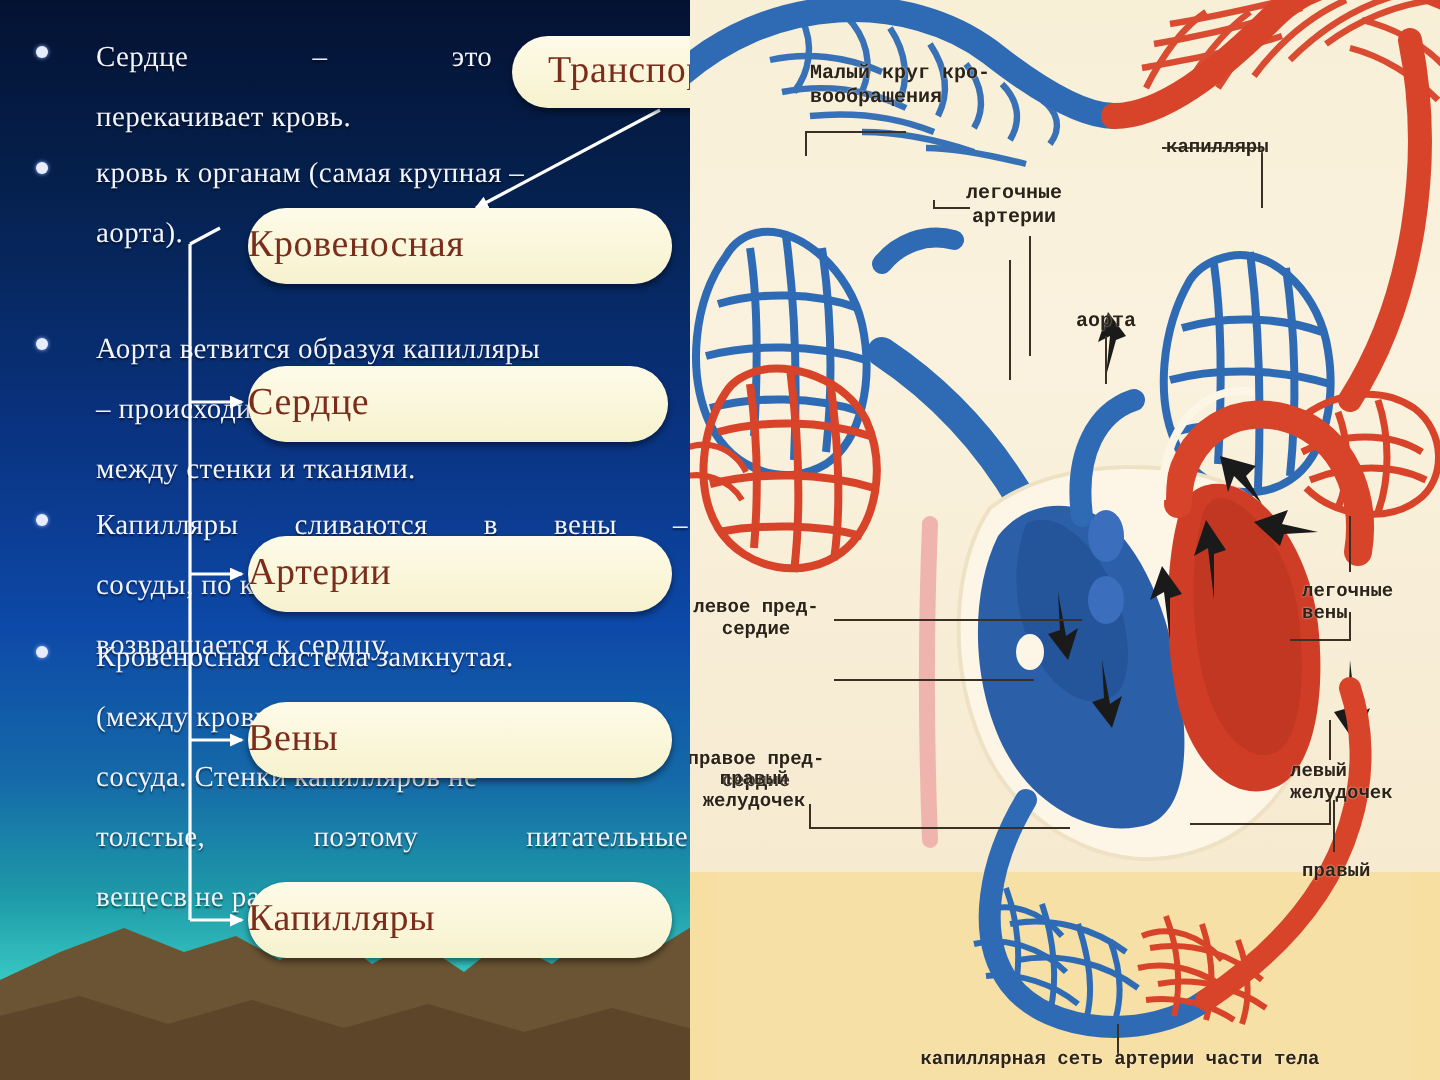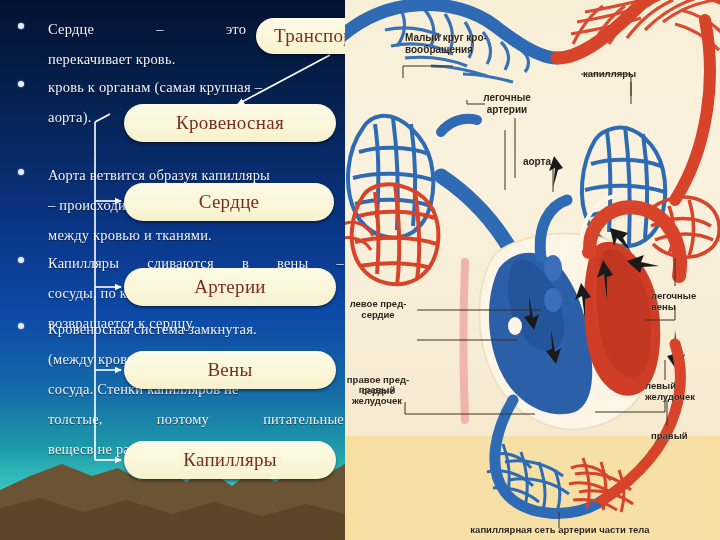--- a/index.html
+++ b/index.html
@@ -51,21 +51,21 @@
 
   
   .connectors{position:absolute;left:0;top:0;width:350px;height:540px;}
 
   
   .pill{
     position:absolute;
     background:linear-gradient(to bottom,#fdfbe8 0%,#fbf7dc 48%,#f6f1cd 100%);
     border-radius:999px;
     box-shadow:0 2px 3px rgba(0,0,0,.45);
-    display:flex;align-items:center;justify-content:center;
+    display:flex;align-items:center;
     color:#7b2d1b;
     font-family:"Liberation Serif", serif;
     font-size:19px;
     letter-spacing:.3px;
     white-space:nowrap;
     overflow:hidden;
   }
 
   
   .figure{
@@ -82,21 +82,21 @@
     background:#f6dfa1;
   }
   .fig-lower2{
     position:absolute;left:12px;top:436px;width:350px;height:104px;
     background:#f6e0a6;
   }
   .fig-svg{position:absolute;left:0;top:0;width:375px;height:540px;}
   .fig-label{
     position:absolute;
     color:#2d2317;
-    font-family:Liberation Sans, sans-serif;
+    font-family:Liberation Mono, monospace;
     font-size:9.5px;
     line-height:11px;
     font-weight:700;
     white-space:pre-line;
     text-shadow:0 0 1px rgba(255,255,255,.8);
   }
   .fig-label.ta-r{text-align:center;}
   .fig-label.ta-c{text-align:center;}
   .fig-label.big{font-size:10px;line-height:12px;}
 </style>
@@ -132,21 +132,21 @@
         <span class="ln">кровь к органам (самая крупная –</span>
         <span class="ln">аорта).</span>
       </span>
     </div>
 
     <div class="bullet-row" style="top:160px;">
       <span class="dot"></span>
       <span class="txt">
         <span class="ln">Аорта ветвится образуя капилляры</span>
         <span class="ln">–  происходит  газообмен</span>
-        <span class="ln">между кровью и тканями.</span>
+        <span class="ln">между стенки и тканями.</span>
       </span>
     </div>
 
     <div class="bullet-row" style="top:248px;">
       <span class="dot"></span>
       <span class="txt">
         <span class="ln j">Капилляры  сливаются  в  вены  –</span>
         <span class="ln">сосуды,  по  которым  кровь</span>
         <span class="ln">возвращается к сердцу.</span>
       </span>
@@ -407,21 +407,21 @@
     </svg>
 
     <div class="fig-label big" style="left:60px;top:32px;width:110px;">Малый круг кро-
 вообращения</div>
 
     <div class="fig-label" style="left:238px;top:68px;width:80px;">капилляры</div>
 
     <div class="fig-label big ta-c" style="left:126px;top:92px;width:72px;">легочные
 артерии</div>
 
-    <div class="fig-label big ta-c" style="left:162px;top:156px;width:60px;text-align:center;">аорта</div>
+    <div class="fig-label big ta-c" style="left:178px;top:156px;width:60px;text-align:center;">аорта</div>
 
     <div class="fig-label ta-r" style="left:-4px;top:298px;width:74px;">левое пред-
 сердие</div>
 
     <div class="fig-label ta-r" style="left:-4px;top:330px;width:74px;margin-top:44px;">правое пред-
 сердие</div>
 
     <div class="fig-label ta-r" style="left:-6px;top:384px;width:76px;">правый
 желудочек</div>
 

